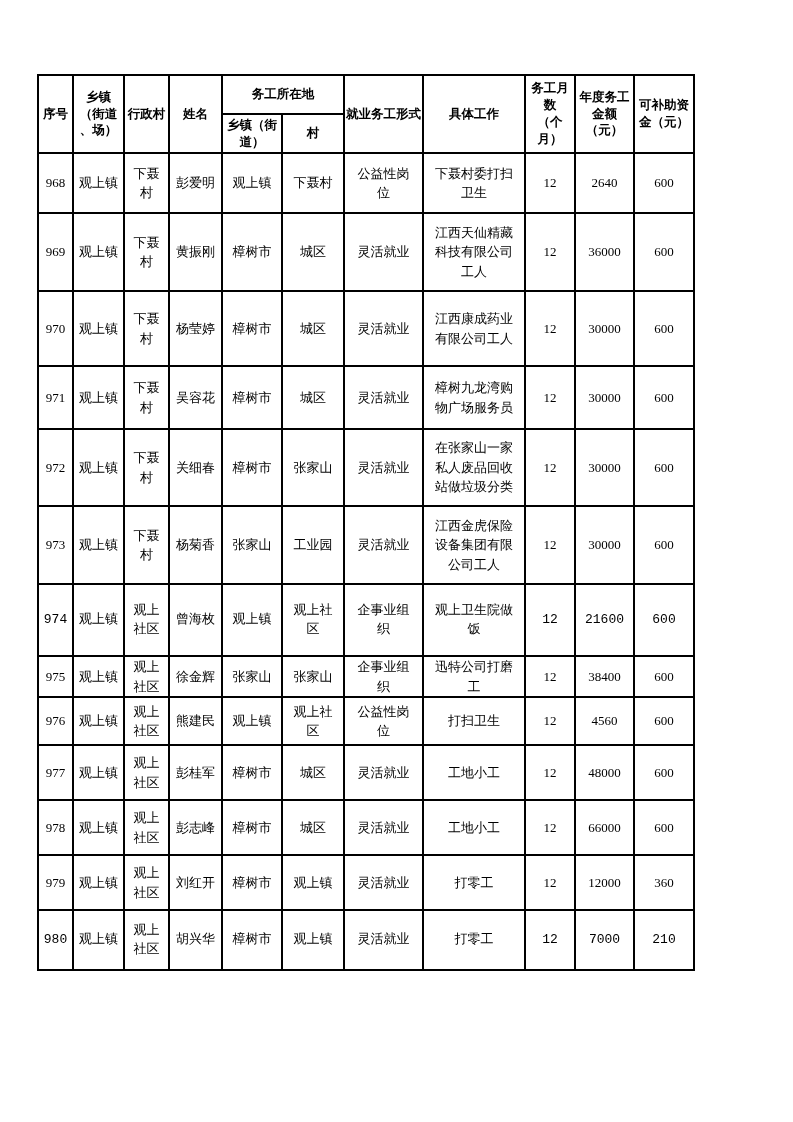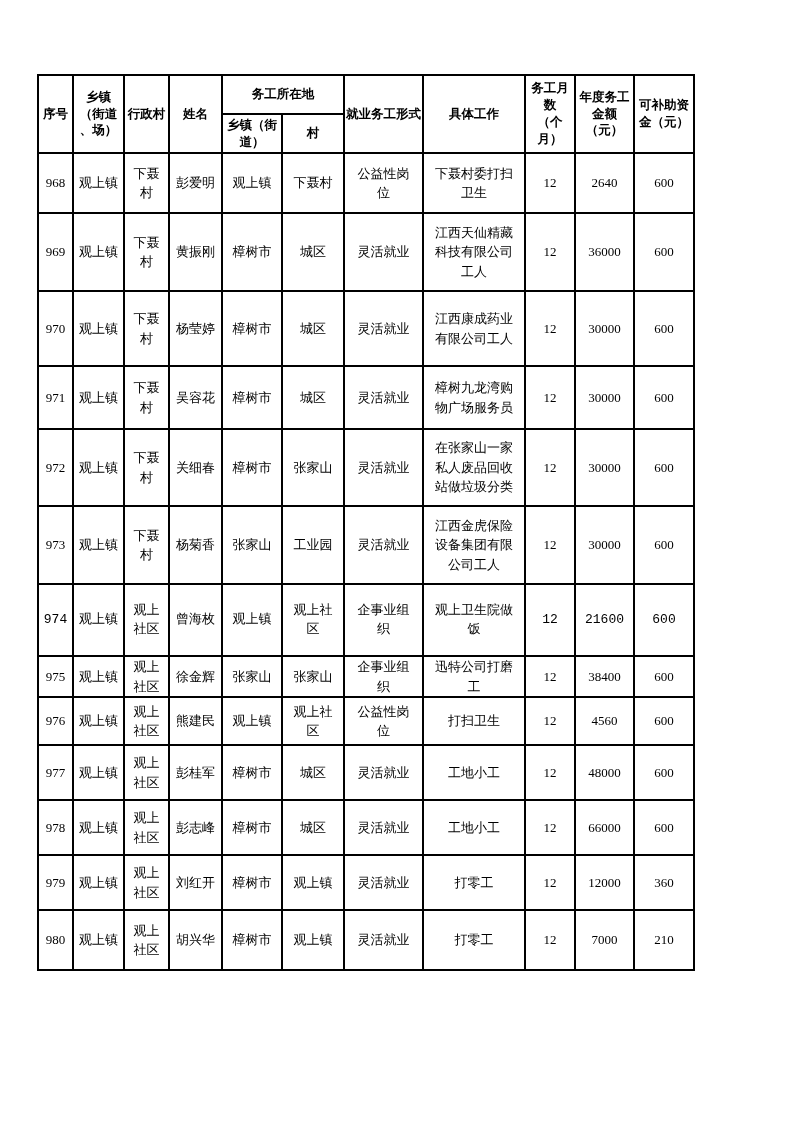--- a/index.html
+++ b/index.html
@@ -52,21 +52,21 @@
   tbody tr:nth-child(3)  { height: 75px; padding-left: 10px; }
   tbody tr:nth-child(4)  { height: 63px; }
   tbody tr:nth-child(5)  { height: 77px; }
   tbody tr:nth-child(6)  { height: 78px; }
   tbody tr:nth-child(7)  { height: 72px; font-family: Liberation Mono, monospace; }
   tbody tr:nth-child(8)  { height: 40px; }
   tbody tr:nth-child(9)  { height: 48px; }
   tbody tr:nth-child(10) { height: 55px; }
   tbody tr:nth-child(11) { height: 55px; }
   tbody tr:nth-child(12) { height: 55px; }
-  tbody tr:nth-child(13) { height: 60px; }
+  tbody tr:nth-child(13) { height: 60px; font-family: Liberation Mono, monospace; }
 </style>
 </head>
 <body>
 
 <table class="roster">
   <colgroup>
     <col style="width:35px">
     <col style="width:51px">
     <col style="width:45px">
     <col style="width:53px">

